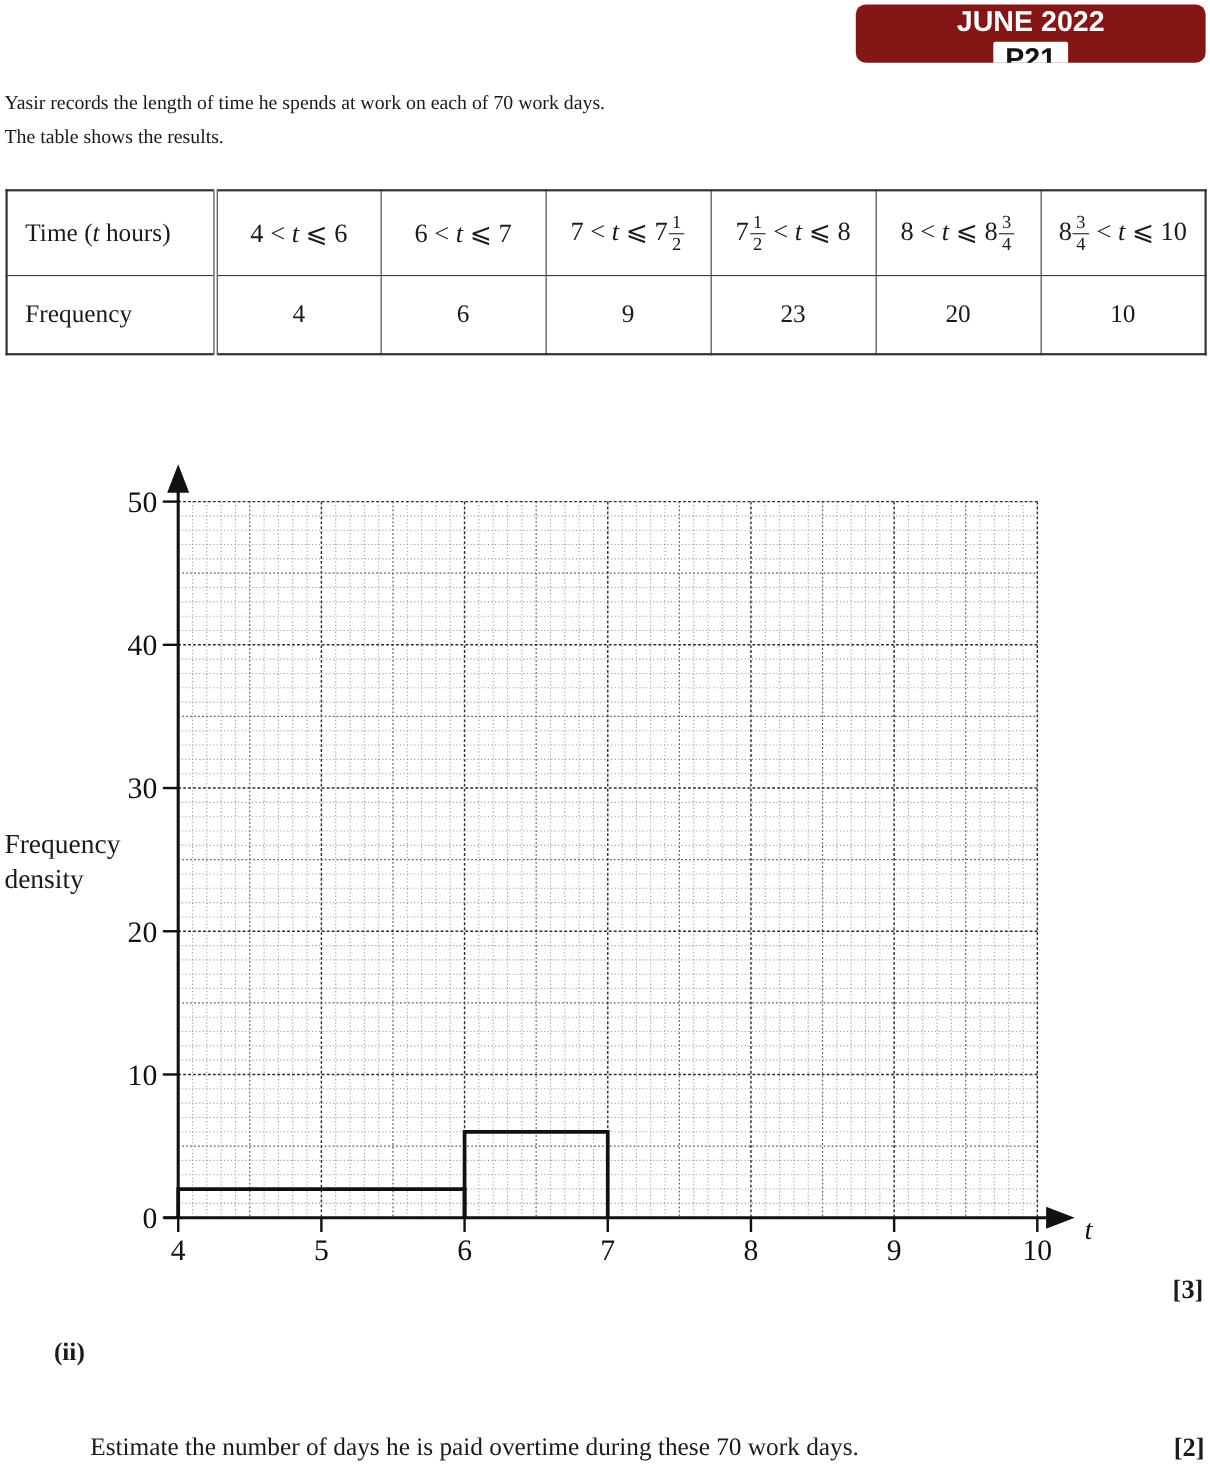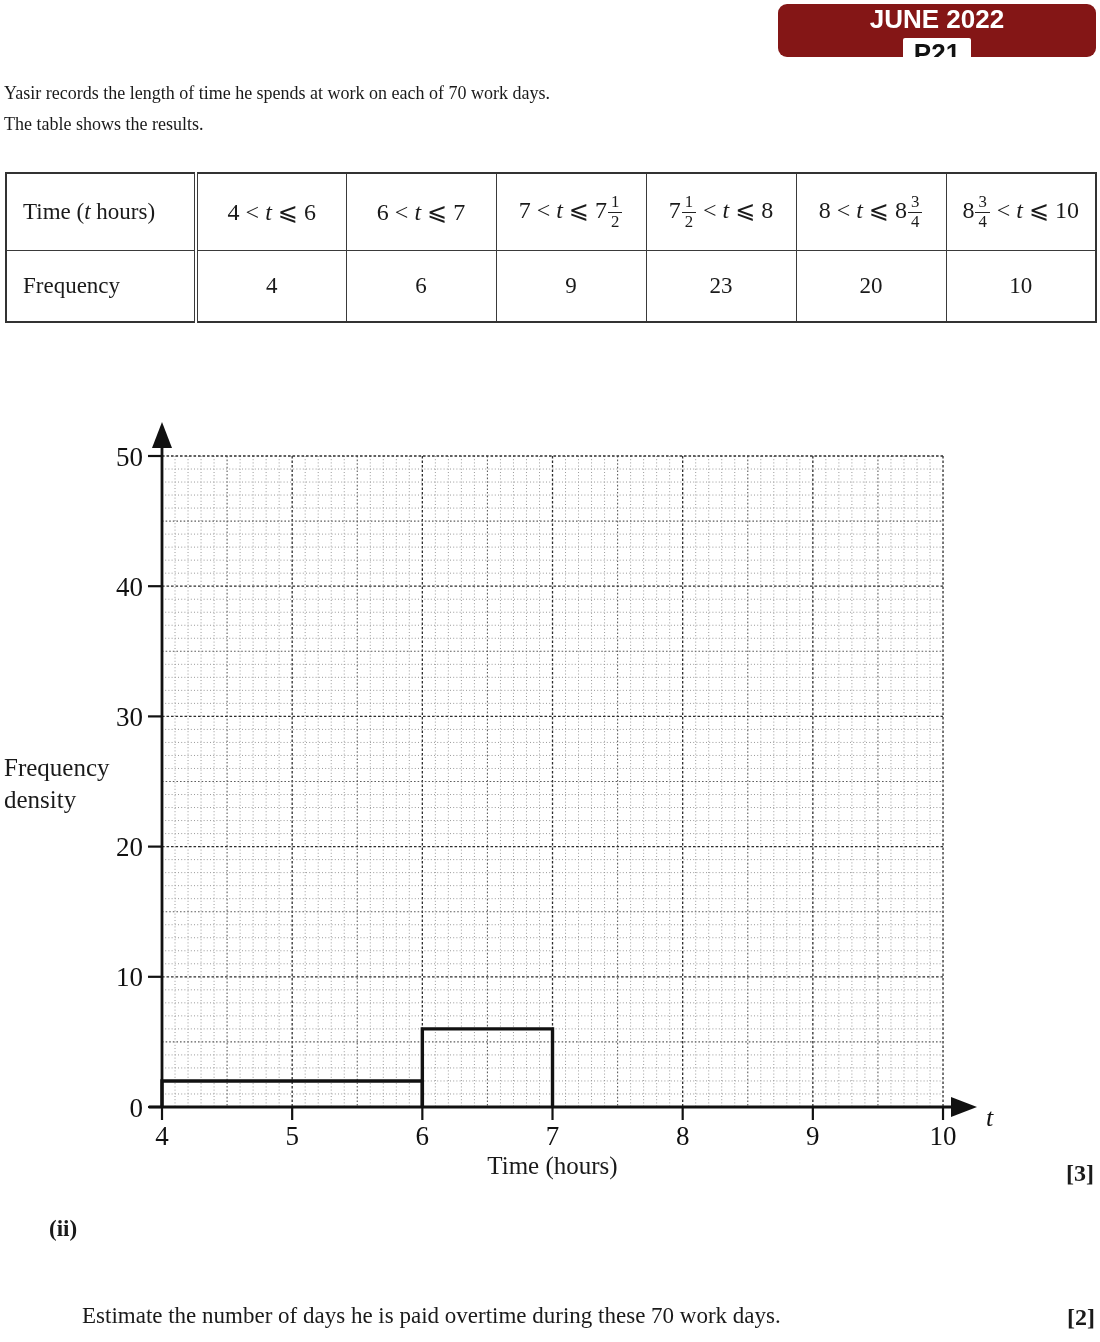--- a/index.html
+++ b/index.html
@@ -232,21 +232,20 @@
       <text x="682.68" y="725" class="xlab">8</text>
       <line x1="812.8499999999999" y1="687" x2="812.8499999999999" y2="700" class="tick"></line>
       <text x="812.8499999999999" y="725" class="xlab">9</text>
       <line x1="943.02" y1="687" x2="943.02" y2="700" class="tick"></line>
       <text x="943.02" y="725" class="xlab">10</text>
       <text x="986" y="706" class="tsym">t</text>
       <path d="M 162 687 L 162 660.96 L 422.34 660.96 L 422.34 687" class="bar"></path>
       <path d="M 422.34 687 L 422.34 608.88 L 552.51 608.88 L 552.51 687" class="bar"></path>
     </svg>
   <div class="ylabel">Frequency density</div>
-  <div class="xlabel">Time (hours)</div>
   <div class="marks" style="right:6px;top:1160px;">[3]</div>
 
   <div class="part-line" style="left:25px;top:1216px;margin-left:24px;">
     <span class="part-label">(ii)</span>
   </div>
   <div class="part-line" style="left:82px;top:1303px;">Estimate the number of days he is paid overtime during these 70 work days.</div>
   <div class="marks" style="right:5px;top:1304px;">[2]</div>
 
 </div>
 

